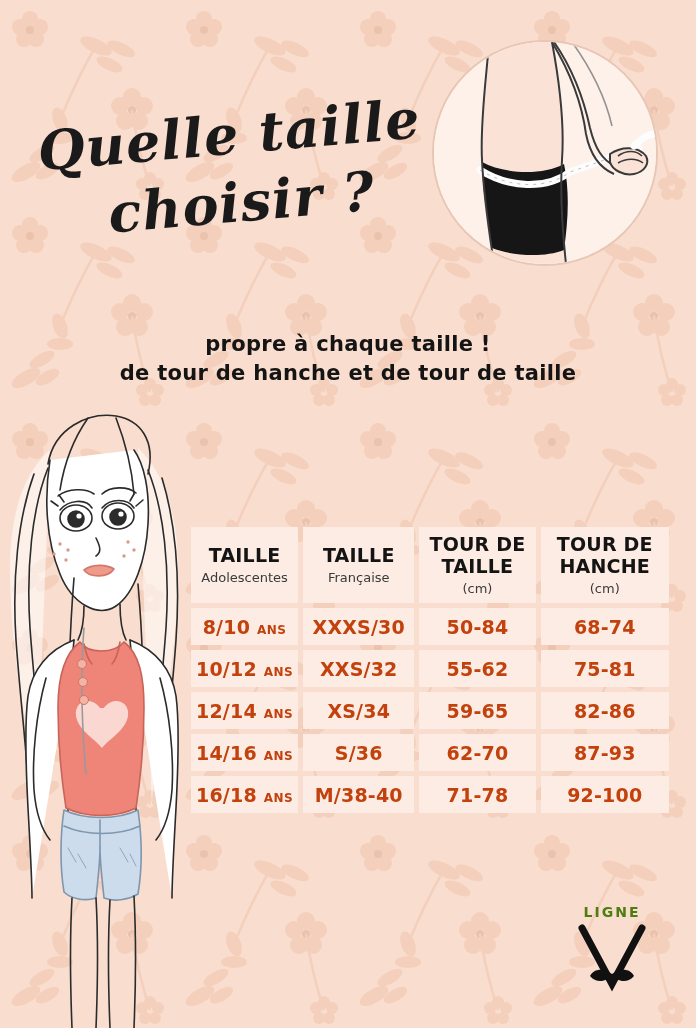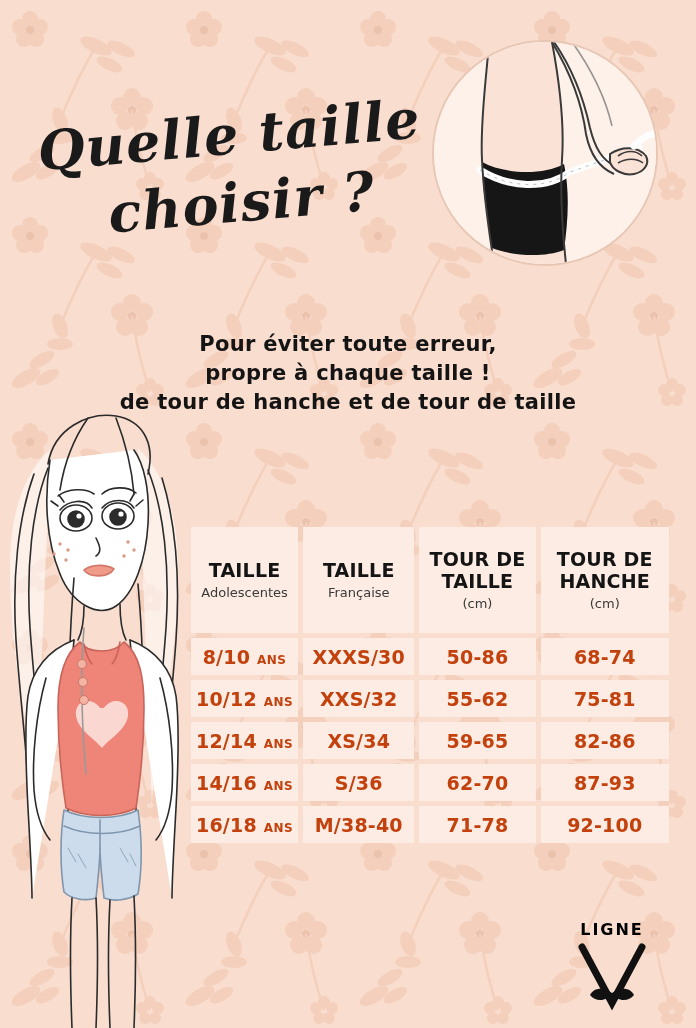--- a/index.html
+++ b/index.html
@@ -100,21 +100,21 @@
     border-spacing: 5px 5px;
     z-index: 6;
   }
   .size-table td, .size-table th {
     background: #fcece3;
     text-align: center;
     vertical-align: middle;
     padding: 0;
   }
   .size-table thead th {
-    height: 106px;
+    height: 76px;
     background: #fcece3;
   }
   .hdr-main {
     display: block;
     font-family: "DejaVu Sans", sans-serif;
     font-weight: bold;
     font-size: 19px;
     color: #141414;
     line-height: 1.12;
     letter-spacing: 0.2px;
@@ -160,27 +160,26 @@
     position: absolute;
     right: 30px;
     bottom: 32px;
     width: 108px;
     height: 92px;
     z-index: 7;
     text-align: center;
   }
   .logo-text {
     font-family: "DejaVu Sans", sans-serif;
-    font-size: 16px;
+    font-size: 14px;
     font-weight: bold;
     letter-spacing: 2px;
-    color: #000000;
+    color: #4d7c0f;
     display: block;
     margin-bottom: 2px;
-    margin-top: 16px;
   }
 </style>
 </head>
 <body>
 
 <div class="bg-base"></div>
 
 <svg class="bg-flowers" viewBox="0 0 696 1028" preserveAspectRatio="none">
   <defs>
     <pattern id="flor" width="174" height="206" patternUnits="userSpaceOnUse">
@@ -265,21 +264,20 @@
     <path d="M200,104 C208,96 214,92 220,92" stroke="#fdfdfd" stroke-width="7" fill="none" stroke-linecap="round"></path>
 
     <path d="M138,0 C158,28 172,58 178,84" stroke="#6a6a6a" stroke-width="1.6" fill="none" opacity="0.7"></path>
 
     <path d="M55,0 C52,40 46,80 48,118 C50,160 56,195 60,222" stroke="#3a3a3a" stroke-width="2" fill="none"></path>
     <path d="M118,0 C124,32 131,75 128,118 C126,150 128,185 132,222" stroke="#3a3a3a" stroke-width="2" fill="none"></path>
   </svg>
 </div>
 
 <div class="intro">
-  <p>Pour éviter toute erreur,</p>
   <p>propre à chaque taille !</p>
   <p>de tour de hanche et de tour de taille</p>
 </div>
 
 <svg class="girl" viewBox="0 0 270 650">
   <g fill="none" stroke="#2b2b2b" stroke-width="1.6" stroke-linecap="round" stroke-linejoin="round">
 
     <path d="M62,72 C34,96 22,140 22,190 C22,250 30,300 38,346 C44,382 48,410 48,430" fill="#ffffff" opacity="0.55" stroke="none"></path>
     <path d="M150,70 C178,96 190,140 190,190 C190,250 182,300 174,346 C168,382 164,410 164,430" fill="#ffffff" opacity="0.55" stroke="none"></path>
 
@@ -386,21 +384,21 @@
       <th>
         <span class="hdr-main">TOUR DE HANCHE</span>
         <span class="hdr-sub">(cm)</span>
       </th>
     </tr>
   </thead>
   <tbody>
     <tr>
       <td><span>8/10</span> <span class="unit">ANS</span></td>
       <td>XXXS/30</td>
-      <td>50-86</td>
+      <td>50-84</td>
       <td>68-74</td>
     </tr>
     <tr>
       <td><span>10/12</span> <span class="unit">ANS</span></td>
       <td>XXS/32</td>
       <td>55-62</td>
       <td>75-81</td>
     </tr>
     <tr>
       <td><span>12/14</span> <span class="unit">ANS</span></td>

